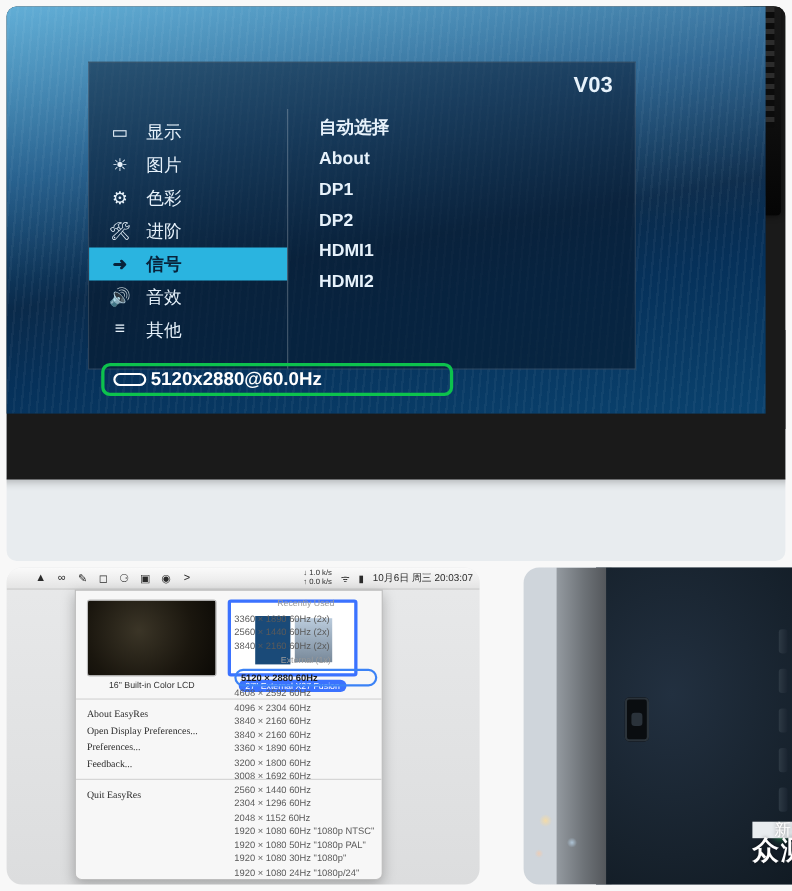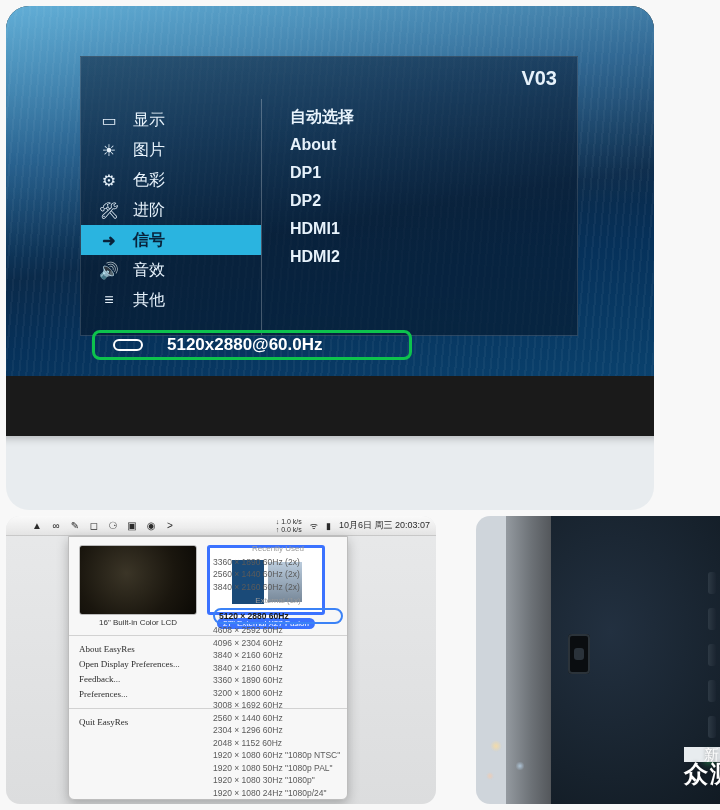--- a/index.html
+++ b/index.html
@@ -13,22 +13,22 @@
   .canvas {
     width: 720px;
     height: 810px;
     background: #f8f8f8;
     position: relative;
   }
   
   .top {
     position: absolute;
     left: 6px; top: 6px;
-    width: 648px; height: 504px;
-    border-radius: 23px;
+    width: 708px; height: 504px;
+    border-radius: 9px;
     overflow: hidden;
     background: #e8ecef;
   }
   .monitor {
     position: absolute;
     left: -20px; top: -30px;
     width: 760px; height: 460px;
     border-radius: 8px;
     background: #1a1a1a;
     box-shadow: 0 2px 8px rgba(0,0,0,.25);
@@ -100,22 +100,22 @@
   .osd-right .opt{
     height: 28px; line-height: 28px;
   }
   .status-bar{
     position:absolute;
     left: 96px; bottom: 16px;
     width: 320px; height: 30px;
     border: 3px solid #0dc24d;
     border-radius: 8px;
     display:flex; align-items:center;
-    gap: 24px;
-    padding: 0 18px;
+    gap: 4px;
+    padding: 0 8px;
     color: #fff;
     font-weight: 700;
     font-size: 17px;
   }
   .usb-c{
     width: 30px; height: 12px;
     border: 2.5px solid #fff;
     border-radius: 7px;
     display:inline-block;
   }
@@ -381,22 +381,22 @@
       </div>
       <div class="thumb sel">
         <div class="img ext"></div>
         <span class="lbl">27" External X27 Fusion</span>
       </div>
     </div>
     <div class="sep"></div>
     <div class="menuitems">
       <div>About EasyRes</div>
       <div>Open Display Preferences...</div>
+      <div>Preferences...</div>
       <div>Feedback...</div>
-      <div>Preferences...</div>
     </div>
     <div class="sep"></div>
     <div class="menuitems">
       <div>Quit EasyRes</div>
     </div>
 
     <div class="reslist">
       <div class="hdr">Recently Used</div>
       <div class="row">3360 × 1890  60Hz  (2x)</div>
       <div class="row">2560 × 1440  60Hz  (2x)</div>

